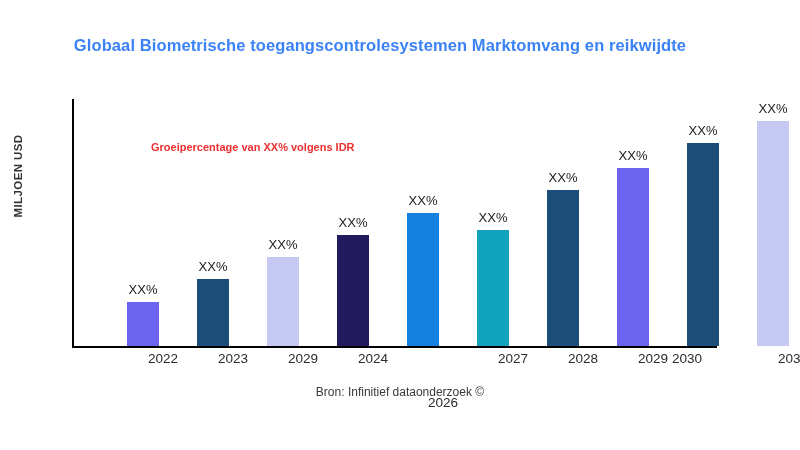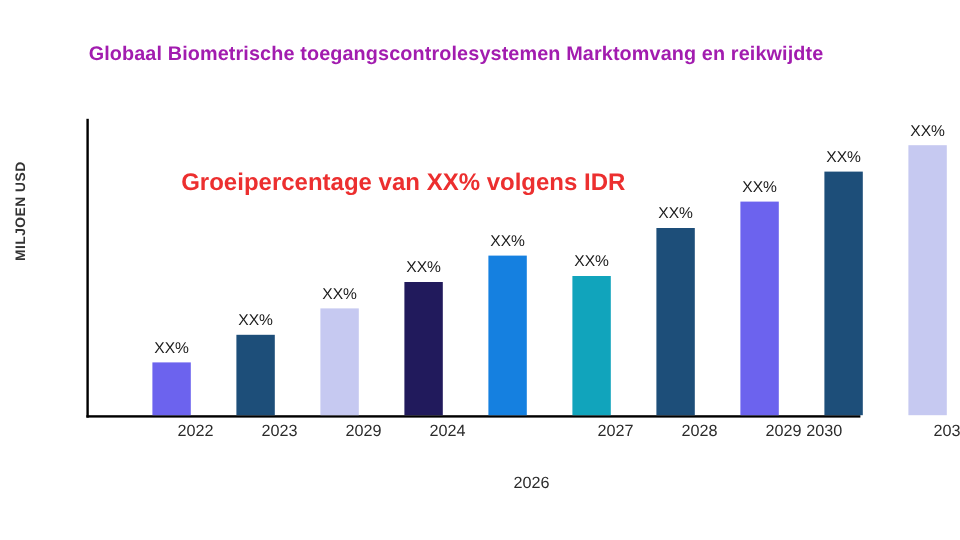--- a/index.html
+++ b/index.html
@@ -16,21 +16,21 @@
     overflow: hidden;
   }
   #chart-title {
     position: absolute;
     left: 0;
     top: 36px;
     width: 760px;
     text-align: center;
     font-size: 16.5px;
     font-weight: bold;
-    color: #a21caf;
+    color: #3b82f6;
     letter-spacing: 0.1px;
     white-space: nowrap;
   }
   #ylabel {
     position: absolute;
     left: -62px;
     top: 170px;
     width: 160px;
     text-align: center;
     transform: rotate(-90deg);
@@ -91,21 +91,21 @@
     top: 252px;
     width: 70px;
     text-align: right;
     font-size: 13.5px;
     color: #2b2b2b;
   }
   #growth-note {
     position: absolute;
     left: 151px;
     top: 141px;
-    font-size: 20px;
+    font-size: 11px;
     font-weight: bold;
     color: #ec2f2f;
     white-space: nowrap;
   }
   #source-note {
     position: absolute;
     left: 0;
     top: 385px;
     width: 800px;
     text-align: center;
@@ -182,14 +182,15 @@
       <div class="bar-slot" style="left: 666px;">
         <div class="bar" style="height: 224.77px; background: rgb(198, 201, 241);">
           <div class="bar-label">XX%</div>
         </div>
       </div>
       <div class="tick-label" style="left: 666px;">2031</div>
     </div>
 
   <div id="growth-note">Groeipercentage van XX% volgens IDR</div>
 
+  <div id="source-note">Bron: Infinitief dataonderzoek ©</div>
 
 </div>
 
 </body></html>

